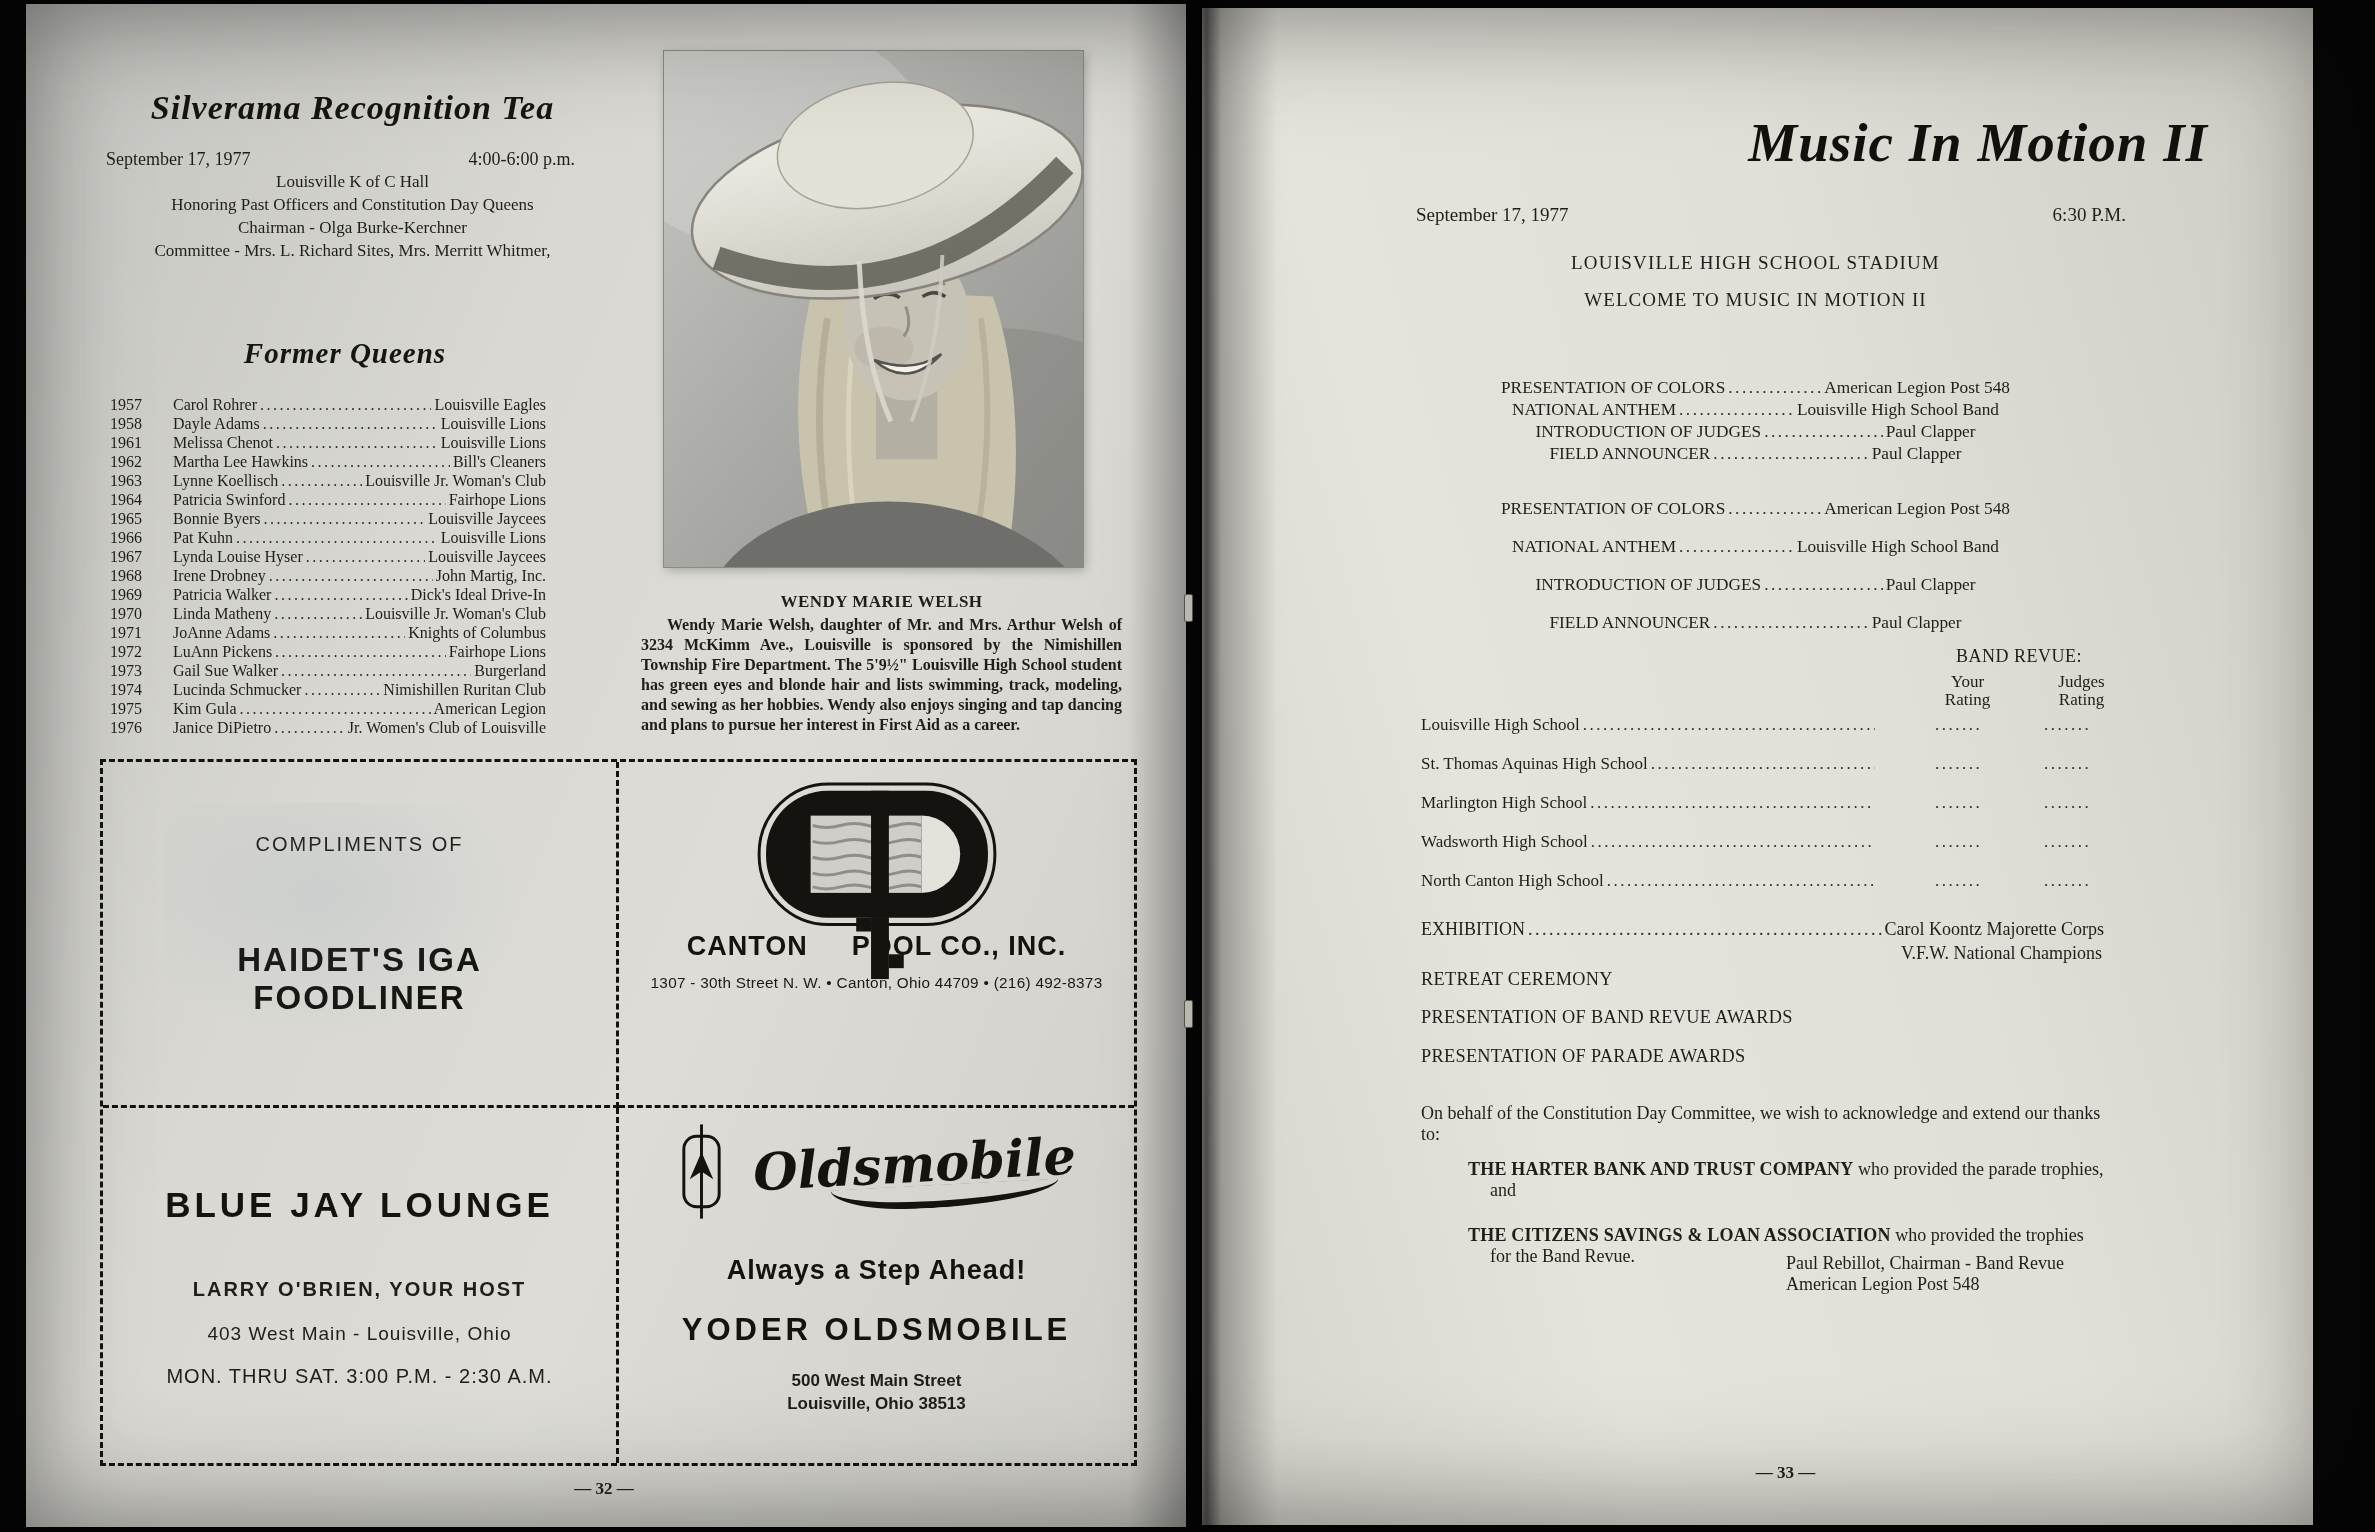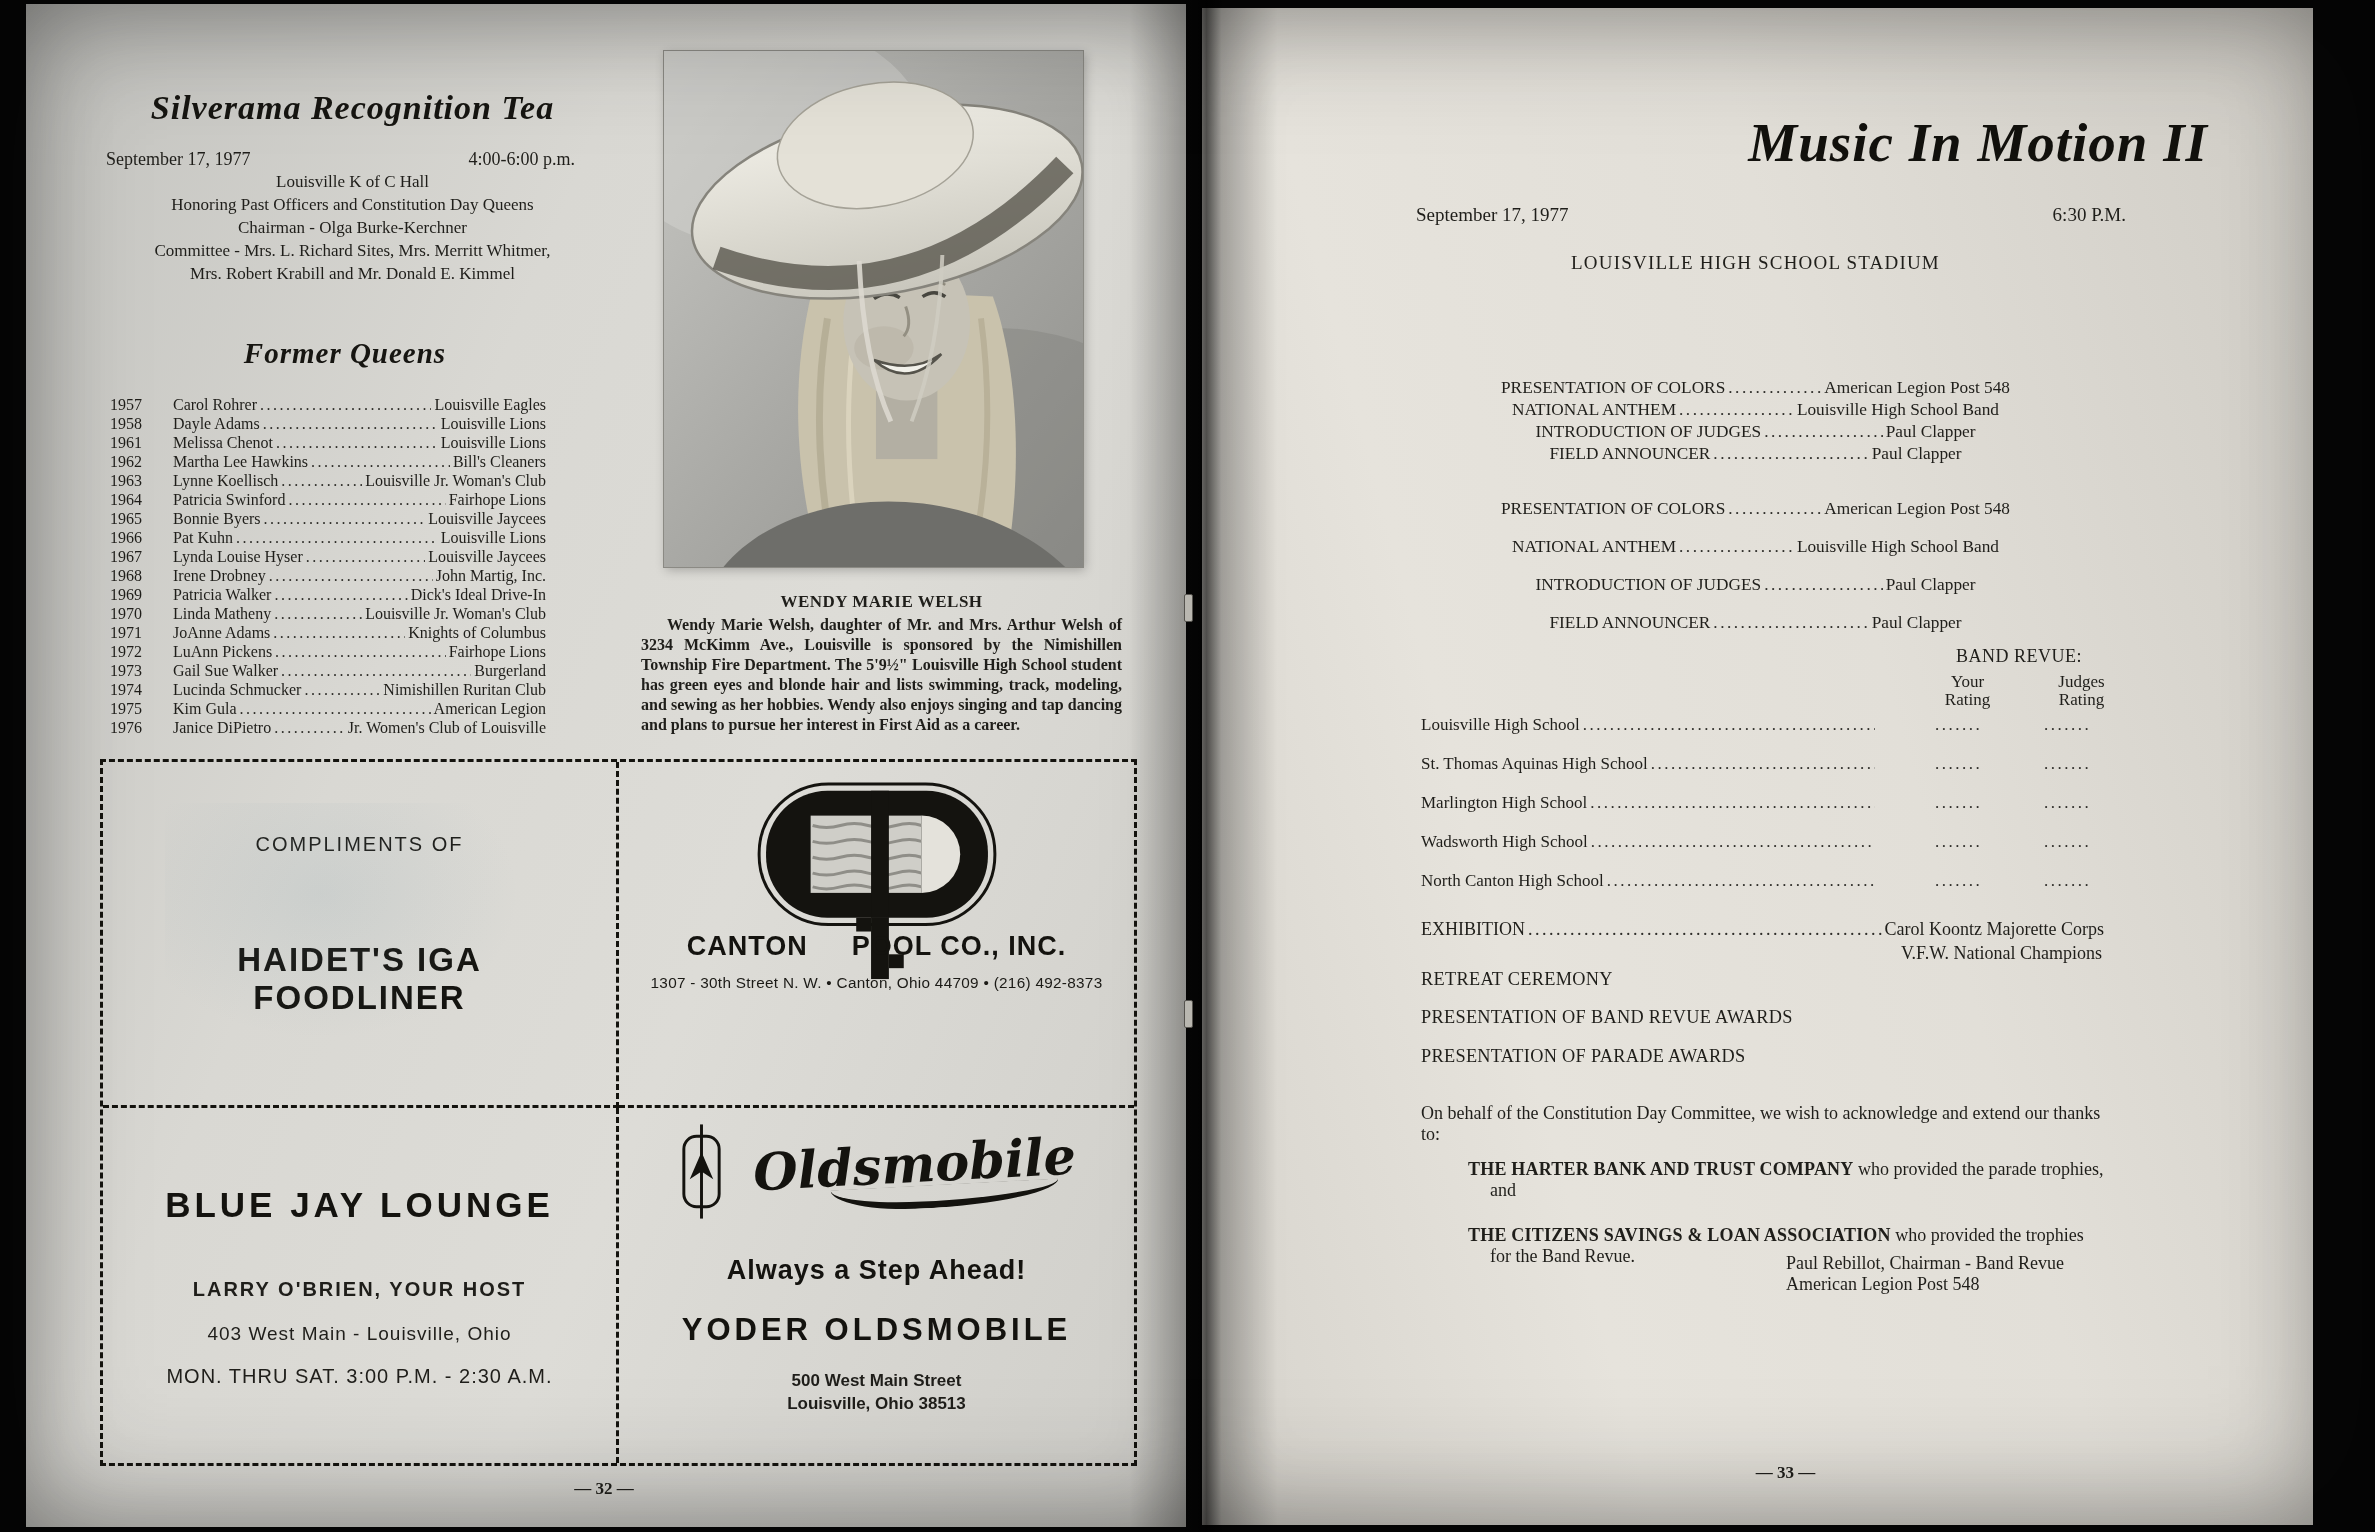--- a/index.html
+++ b/index.html
@@ -122,21 +122,20 @@
     <div class="abs lp-dateline">
       <span>September 17, 1977</span>
       <span>4:00-6:00 p.m.</span>
     </div>
 
     <div class="abs lp-details">
       <div>Louisville K of C Hall</div>
       <div>Honoring Past Officers and Constitution Day Queens</div>
       <div>Chairman - Olga Burke-Kerchner</div>
       <div>Committee - Mrs. L. Richard Sites, Mrs. Merritt Whitmer,</div>
-      <div>Mrs. Robert Krabill and Mr. Donald E. Kimmel</div>
     </div>
 
     <div class="abs lp-fq-heading">Former Queens</div>
 
     <div class="abs lp-queens">
       <div class="qrow">
           <span class="qyear">1957</span>
           <span class="qname">Carol Rohrer</span>
           <span class="dots"></span>
           <span class="qorg">Louisville Eagles</span>
@@ -358,20 +357,21 @@
   <div class="page-right">
 
     <div class="abs rp-title">Music In Motion II</div>
 
     <div class="abs rp-dateline">
       <span>September 17, 1977</span>
       <span>6:30 P.M.</span>
     </div>
 
     <div class="abs rp-venue">LOUISVILLE HIGH SCHOOL STADIUM</div>
+    <div class="abs rp-welcome">WELCOME TO MUSIC IN MOTION II</div>
 
     <div class="abs pblock pb1">
       <div class="pl" style="width:509px">
           <span class="plabel">PRESENTATION OF COLORS</span>
           <span class="dots"></span>
           <span class="pval">American Legion Post 548</span>
         </div>
       <div class="pl" style="width:487px">
           <span class="plabel">NATIONAL ANTHEM</span>
           <span class="dots"></span>

